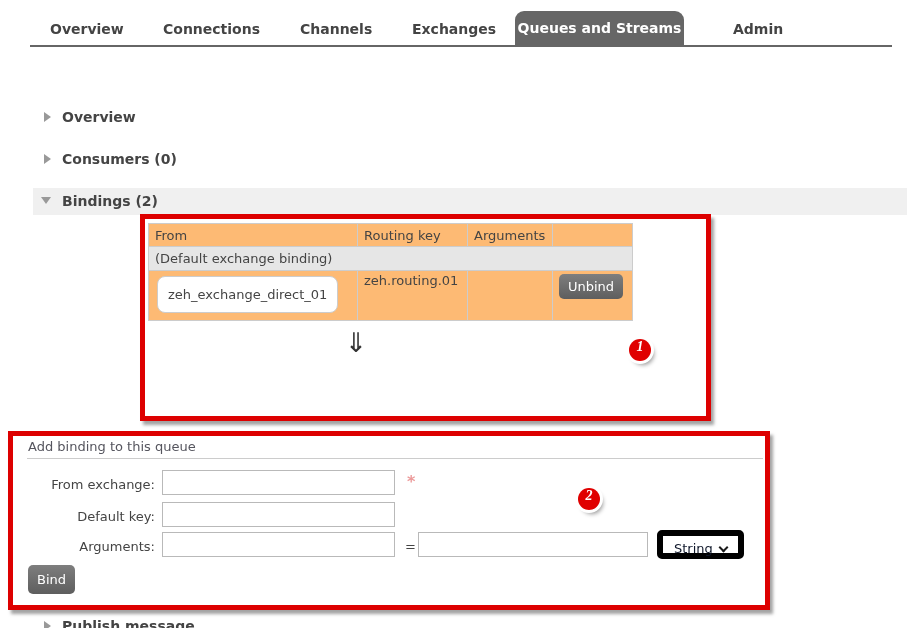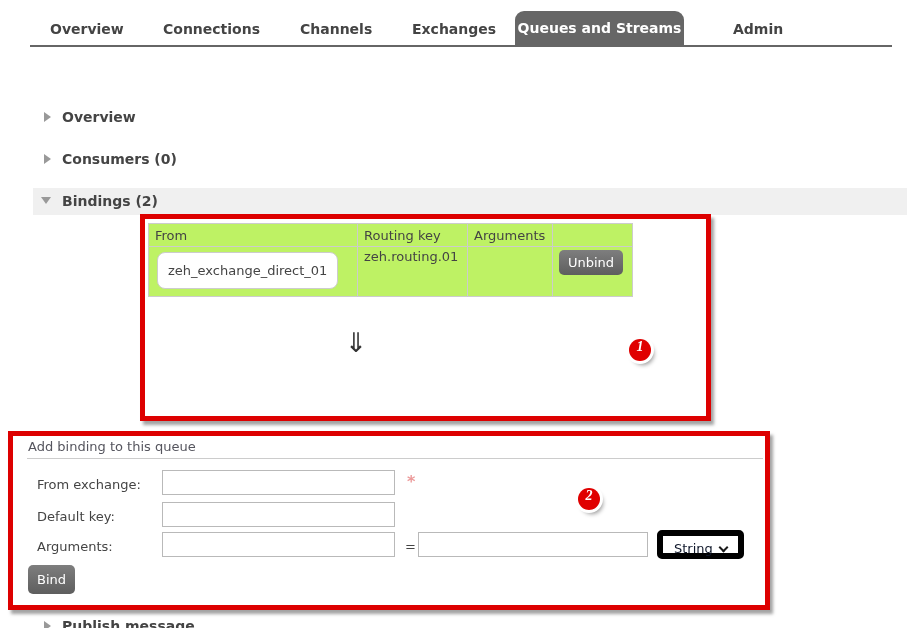--- a/index.html
+++ b/index.html
@@ -43,21 +43,21 @@
   .box1 { left:140px; top:214px; width:571px; height:207px; }
   .box2 { left:8px;  top:431px; width:762px; height:179px; }
   .marker {
     position:absolute; width:22px; height:22px; border-radius:50%;
     background:#e00000; color:#fff; text-align:center; line-height:22px;
     font:italic bold 14px "Liberation Serif",serif;
     box-shadow:0 0 0 3px #fff, 3px 4px 4px rgba(0,0,0,0.4);
   }
   
   .bind-table { position:absolute; left:3px; top:4px; border-collapse:collapse; font-size:13px; color:#444; }
-  .bind-table th, .bind-table td { border:1px solid #ccc; padding:2px 6px; text-align:left; font-weight:normal; background:#bef264; }
+  .bind-table th, .bind-table td { border:1px solid #ccc; padding:2px 6px; text-align:left; font-weight:normal; background:#fdba74; }
   .bind-table th { height:23px; }
   .col-from{ width:209px; } .col-rk{ width:110px; } .col-args{ width:85px; } .col-act{ width:80px; }
   .default-row td { background:#e6e6e6; height:24px; }
   .data-row td { height:50px; vertical-align:top; }
   .exchange-pill {
     display:inline-block; margin:3px 8px 5px 2px; padding:10px 10px;
     border:1px solid #ccc; border-radius:8px; background:#fff; color:#444;
     font-size:13px; cursor:pointer; white-space:nowrap;
   }
   .rk-cell { padding-top:6px; }
@@ -65,21 +65,21 @@
     background:linear-gradient(#7e7e7e,#5e5e5e); color:#fff; border:none;
     border-radius:5px; font-family:inherit; font-size:13px; cursor:pointer;
   }
   .unbind-btn { margin-top:1px; padding:5px 9px; }
   .arrow-down { position:absolute; left:196px; top:108px; width:30px; font-size:27px; color:#333; text-align:center; }
   .this-queue { position:absolute; left:172px; top:151px; width:88px; height:38px;
     border:1px solid #999; font-size:13px; color:#444; text-align:center; line-height:36px; background:#fff; }
   
   .form-title { position:absolute; left:15px; top:3px; font-size:13px; color:#55555e; }
   .form-rule { position:absolute; left:14px; top:22px; width:736px; height:1px; background:#ccc; }
-  .fld-label { position:absolute; width:118px; text-align:left; font-size:13px; color:#444; white-space:nowrap; }
+  .fld-label { position:absolute; width:118px; text-align:right; font-size:13px; color:#444; white-space:nowrap; }
   .txt-input { position:absolute; height:25px; border:1px solid #b9b9b9; background:#fff; font-family:inherit; font-size:13px; padding:0 5px; }
   .req-star { position:absolute; left:394px; top:36px; color:#ec9a9a; font-size:16px; font-weight:bold; }
   .equals { position:absolute; left:392px; top:103px; font-size:13px; color:#444; }
   .type-select {
     position:absolute; left:644px; top:94px; width:87px; height:29px;
     border:6px solid #000000; border-radius:5px; background:#fff;
     font-size:13px; color:#0f172a; line-height:25px; padding-left:11px; cursor:pointer;
   }
   .chev { display:inline-block; width:7px; height:7px; border-right:2px solid #1a1a1a; border-bottom:2px solid #1a1a1a;
     transform:rotate(45deg); position:absolute; right:11px; top:8px; }
@@ -115,20 +115,23 @@
 
   <div class="ann-box box1">
     <table class="bind-table">
       <tbody>
           <tr>
         <th class="col-from">From</th>
         <th class="col-rk">Routing key</th>
         <th class="col-args">Arguments</th>
         <th class="col-act"></th>
       </tr>
+      <tr class="default-row">
+        <td colspan="4">(Default exchange binding)</td>
+      </tr>
       <tr class="data-row">
         <td>
           <span class="exchange-pill">zeh_exchange_direct_01</span>
         </td>
         <td class="rk-cell">zeh.routing.01</td>
         <td></td>
         <td>
           <button class="gray-btn unbind-btn">Unbind</button>
         </td>
       </tr>

